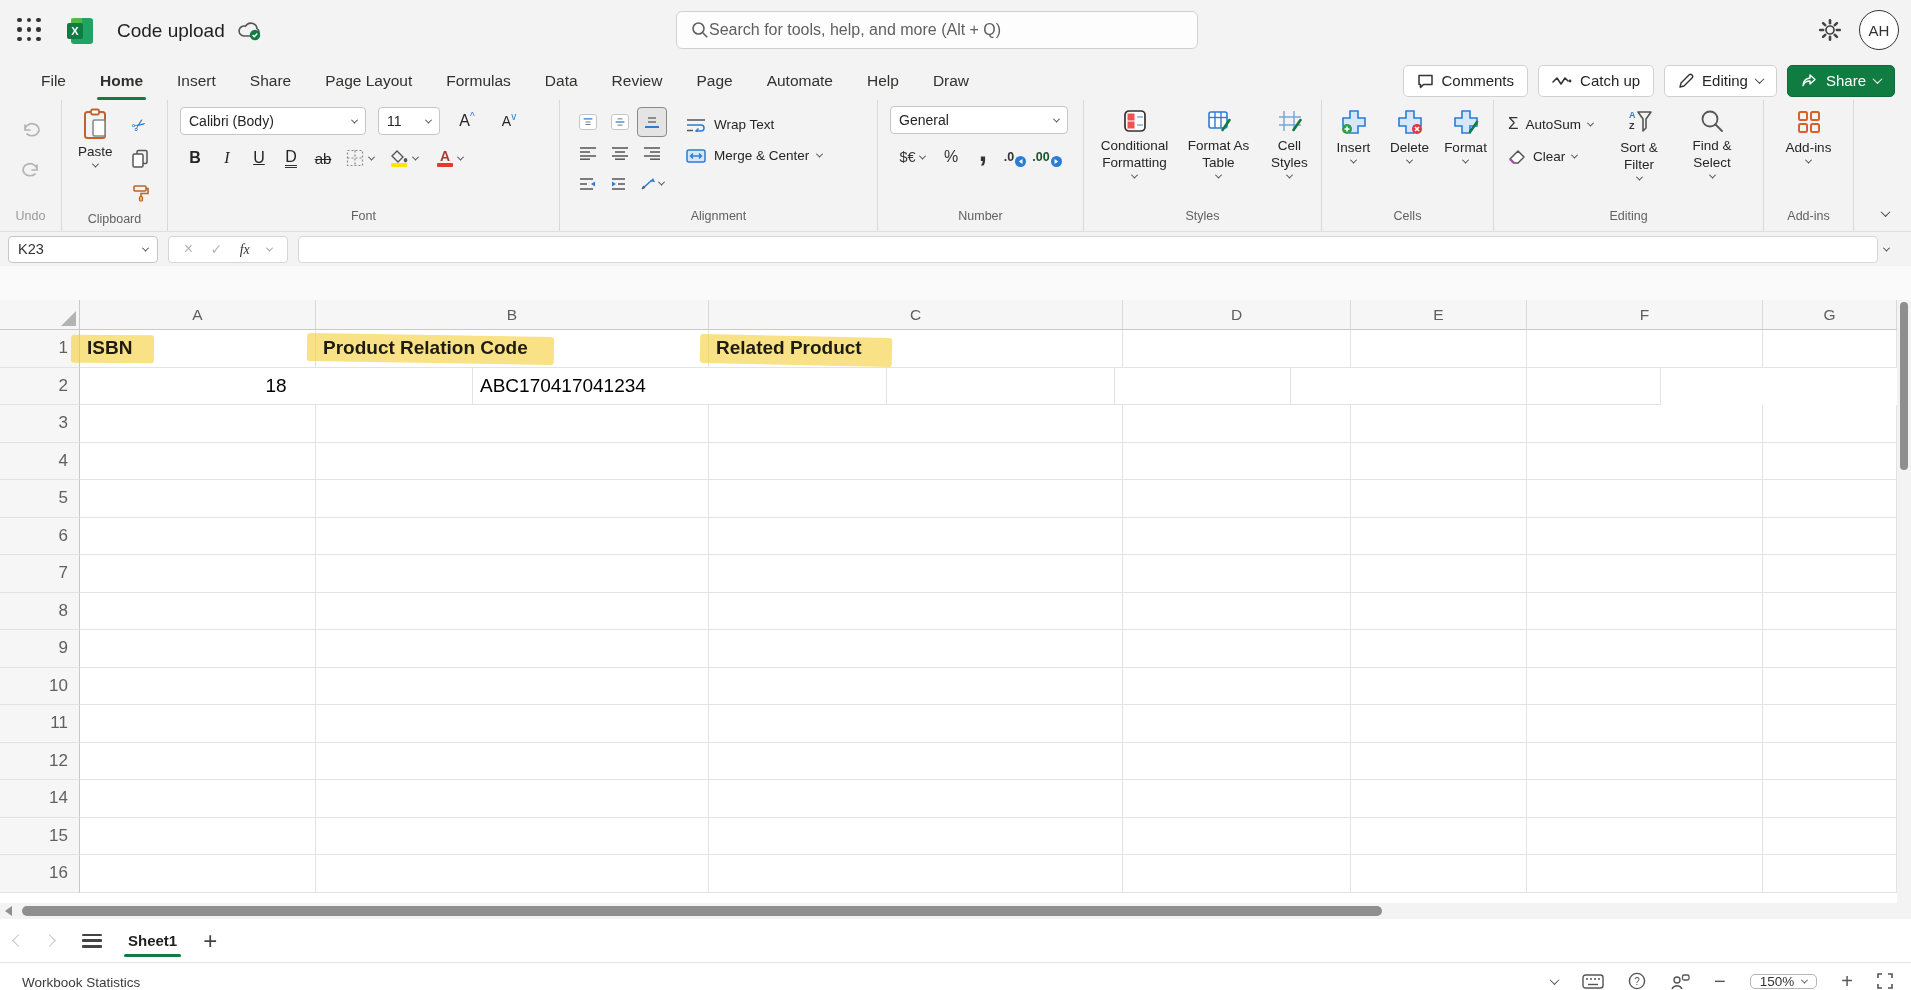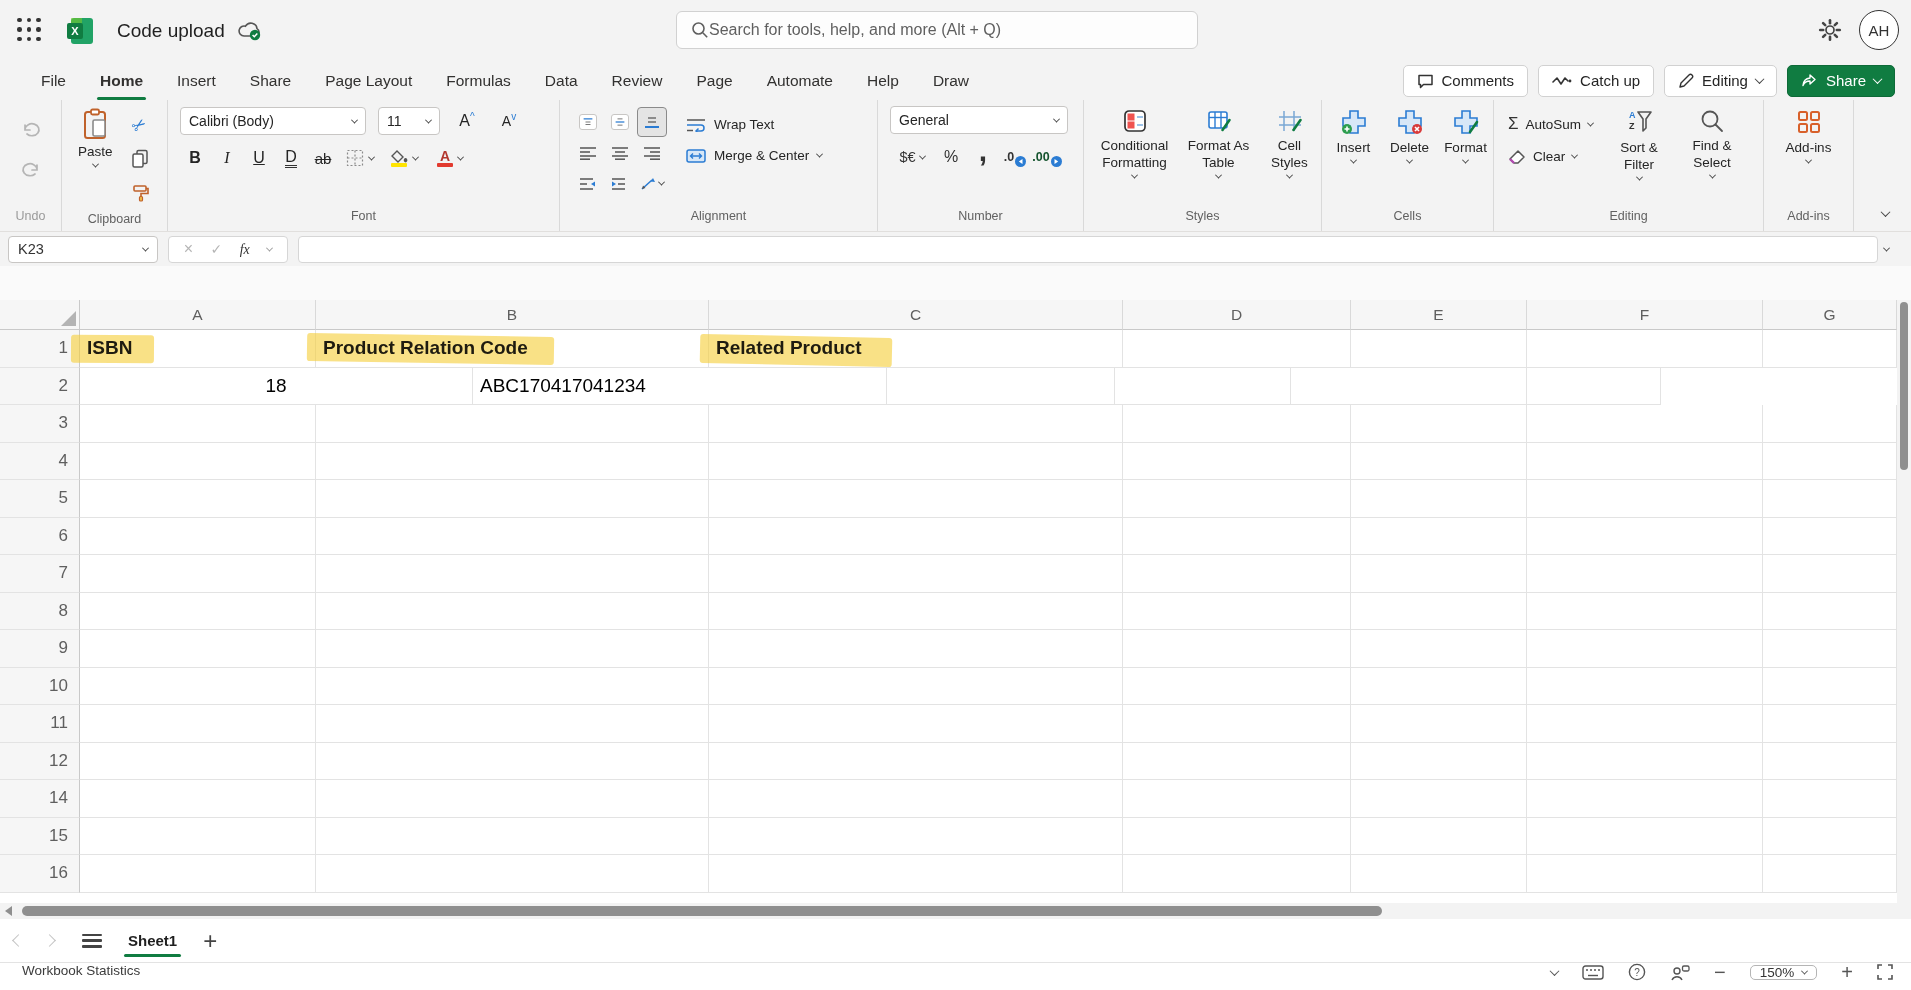--- a/index.html
+++ b/index.html
@@ -86,21 +86,21 @@
   .nav-chev.left { transform:rotate(135deg); margin-left:14px; }
   .nav-chev.right { transform:rotate(-45deg); margin-left:22px; }
   .allsheets { margin-left:28px; width:20px; height:14px; display:flex; flex-direction:column; justify-content:space-between; cursor:pointer; }
   .allsheets i { height:2.2px; background:#444; border-radius:1px; }
   .sheettab { margin-left:22px; position:relative; height:100%; display:flex; align-items:center; padding:0 4px; cursor:pointer; }
   .sheettab span { font-size:15px; font-weight:700; color:#1f1f1f; }
   .sheettab::after { content:""; position:absolute; left:0; right:0; bottom:5px; height:3.5px; background:#107c41; border-radius:2px; }
   .addsheet { margin-left:22px; font-size:24px; color:#444; background:none; border:none; cursor:pointer; line-height:20px; }
 
   
-  .statusbar { position:absolute; top:962px; left:0; right:0; height:28px; background:#fff; border-top:1px solid #e3e3e3; display:flex; align-items:flex-start; }
+  .statusbar { position:absolute; top:962px; left:0; right:0; height:28px; background:#fff; border-top:1px solid #e3e3e3; display:flex; align-items:flex-end; }
   .status-left { margin-left:22px; font-size:13.5px; color:#3b3b3b; cursor:pointer; }
   .status-right { margin-left:auto; display:flex; align-items:center; gap:24px; padding-right:18px; }
   .sico { color:#555; display:flex; align-items:center; justify-content:center; cursor:pointer; background:none; border:none; }
   .zoombox { height:15px; border:1px solid #b5b5b5; border-radius:5px; background:#fff; display:flex; align-items:center; gap:8px; padding:0 9px; font-size:13.5px; color:#333; cursor:pointer; }
   .pm { font-size:20px; color:#555; line-height:14px; }
 </style>
 </head>
 <body>
 
 <header class="topbar">

